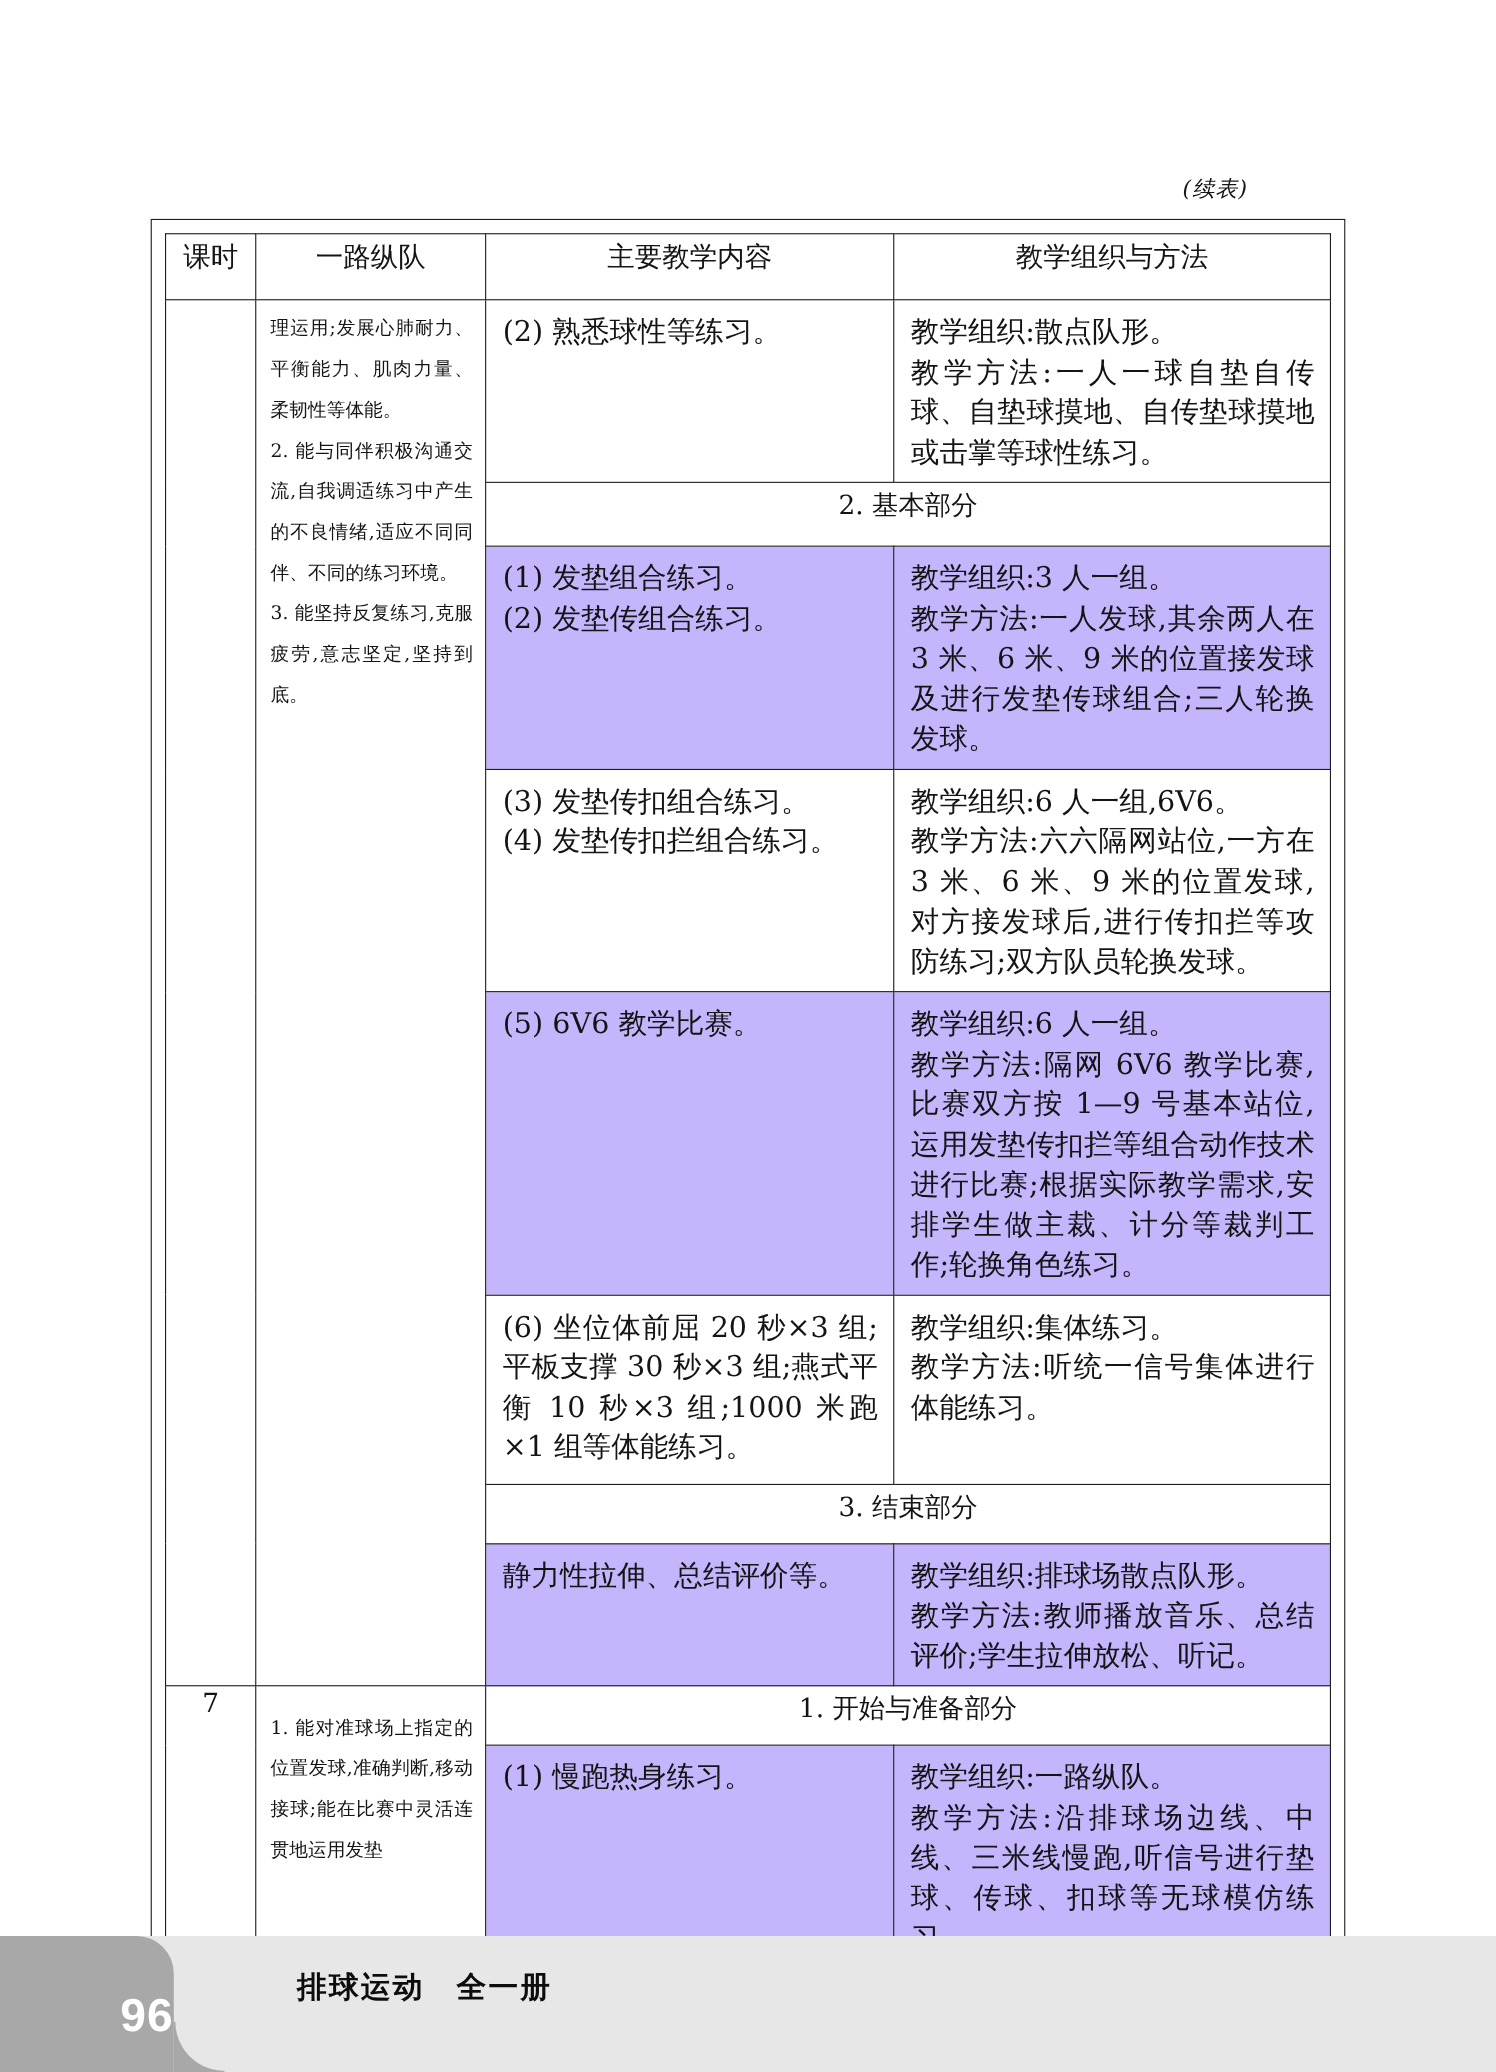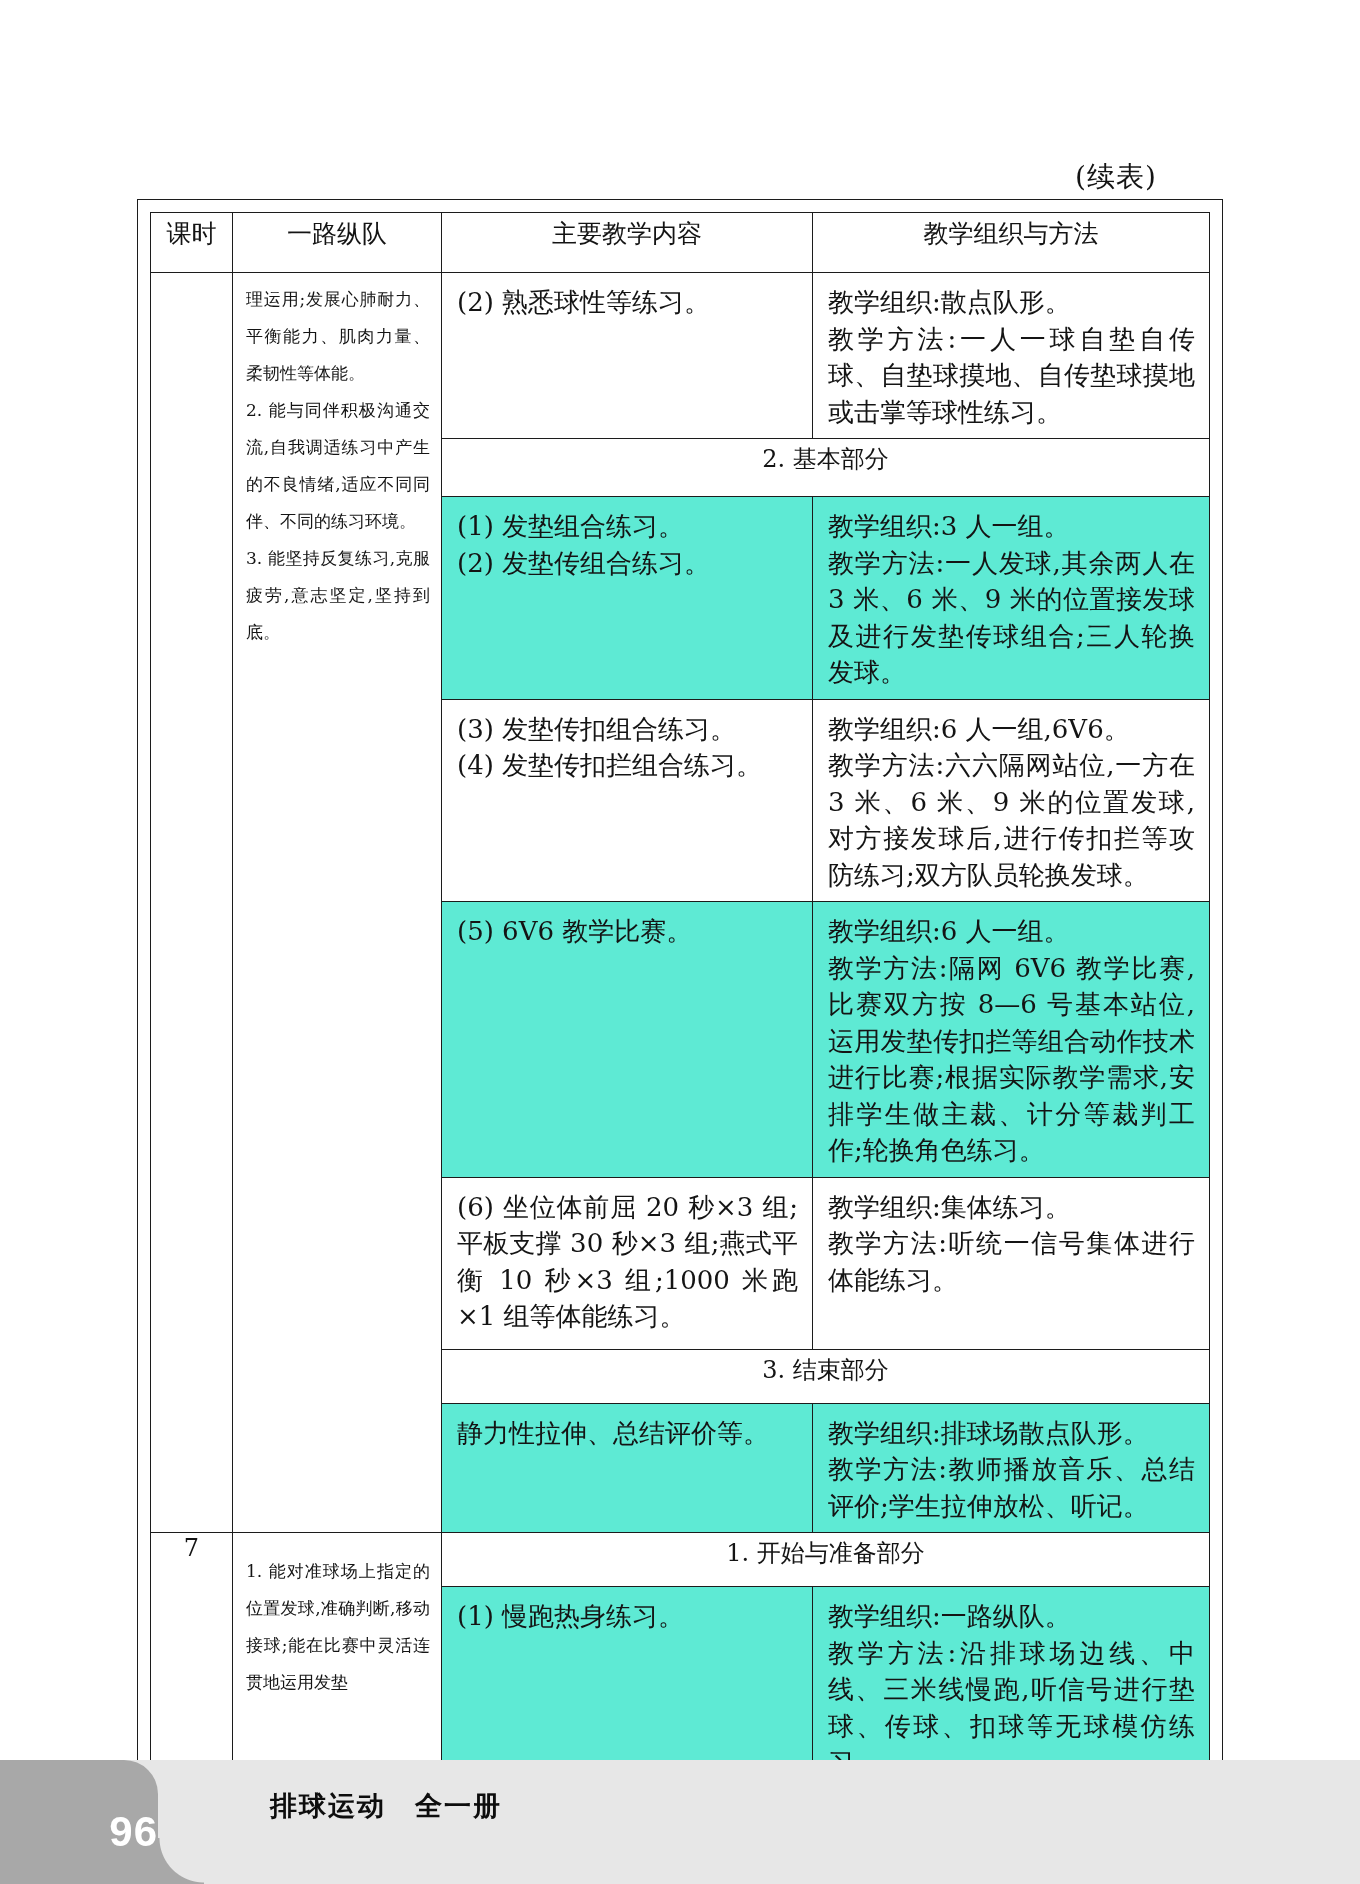--- a/index.html
+++ b/index.html
@@ -7,23 +7,24 @@
     position:relative;
     width:1360px;height:1884px;
     background:#ffffff;
     overflow:hidden;
     font-family:"DejaVu Serif","Liberation Serif",serif;
     color:#141414;
   }
   .continued{
     position:absolute;
     left:1075px;top:158px;
-    font-size:28px;
+    font-size:20px;
     letter-spacing:1px;
     color:#141414;
+    font-style:italic;
   }
   .table-outer{
     position:absolute;
     left:137px;top:199px;
     border:1.6px solid #1c1c1c;
     padding:12px;
     background:#ffffff;
   }
   table.sched{
     border-collapse:collapse;
@@ -62,21 +63,21 @@
     text-align:justify;
     white-space:pre-line;
   }
   td.section{
     text-align:center;
     vertical-align:middle;
     font-size:24px;
     padding:4px 2px;
     white-space:nowrap;
   }
-  td.shade{background:#5eead4;margin-left:48px;}
+  td.shade{background:#c4b5fd;margin-left:48px;}
   .footer-bar{
     position:absolute;
     left:0;top:1760px;
     width:1360px;height:124px;
     background:#e7e7e7;
   }
   .page-tab{
     position:absolute;
     left:0;top:1760px;
     width:158px;height:144px;
@@ -154,21 +155,21 @@
       </tr>
       <tr style="height:199px">
         <td class="content">(3) 发垫传扣组合练习。
 (4) 发垫传扣拦组合练习。</td>
         <td class="methods">教学组织:6 人一组,6V6。
 教学方法:六六隔网站位,一方在 3 米、6 米、9 米的位置发球,对方接发球后,进行传扣拦等攻防练习;双方队员轮换发球。</td>
       </tr>
       <tr style="height:266px">
         <td class="content shade">(5) 6V6 教学比赛。</td>
         <td class="methods shade">教学组织:6 人一组。
-教学方法:隔网 6V6 教学比赛,比赛双方按 8—6 号基本站位,运用发垫传扣拦等组合动作技术进行比赛;根据实际教学需求,安排学生做主裁、计分等裁判工作;轮换角色练习。</td>
+教学方法:隔网 6V6 教学比赛,比赛双方按 1—9 号基本站位,运用发垫传扣拦等组合动作技术进行比赛;根据实际教学需求,安排学生做主裁、计分等裁判工作;轮换角色练习。</td>
       </tr>
       <tr style="height:172px">
         <td class="content">(6) 坐位体前屈 20 秒×3 组;平板支撑 30 秒×3 组;燕式平衡 10 秒×3 组;1000 米跑×1 组等体能练习。</td>
         <td class="methods">教学组织:集体练习。
 教学方法:听统一信号集体进行体能练习。</td>
       </tr>
       <tr style="height:54px">
         <td class="section" colspan="2">3. 结束部分</td>
       </tr>
       <tr style="height:122px">

